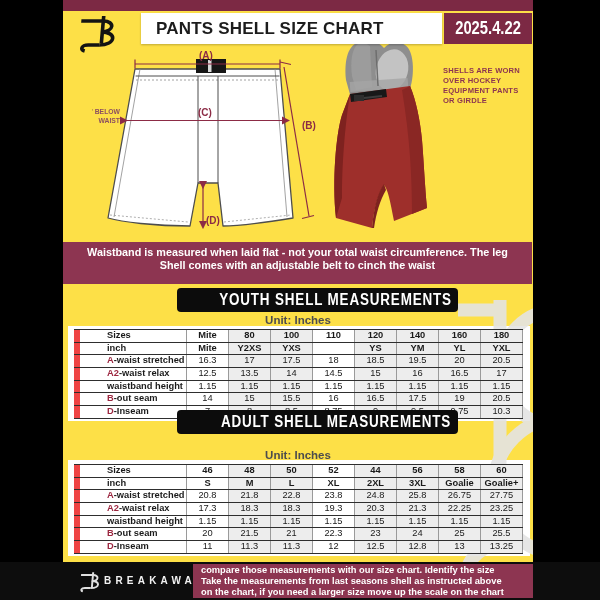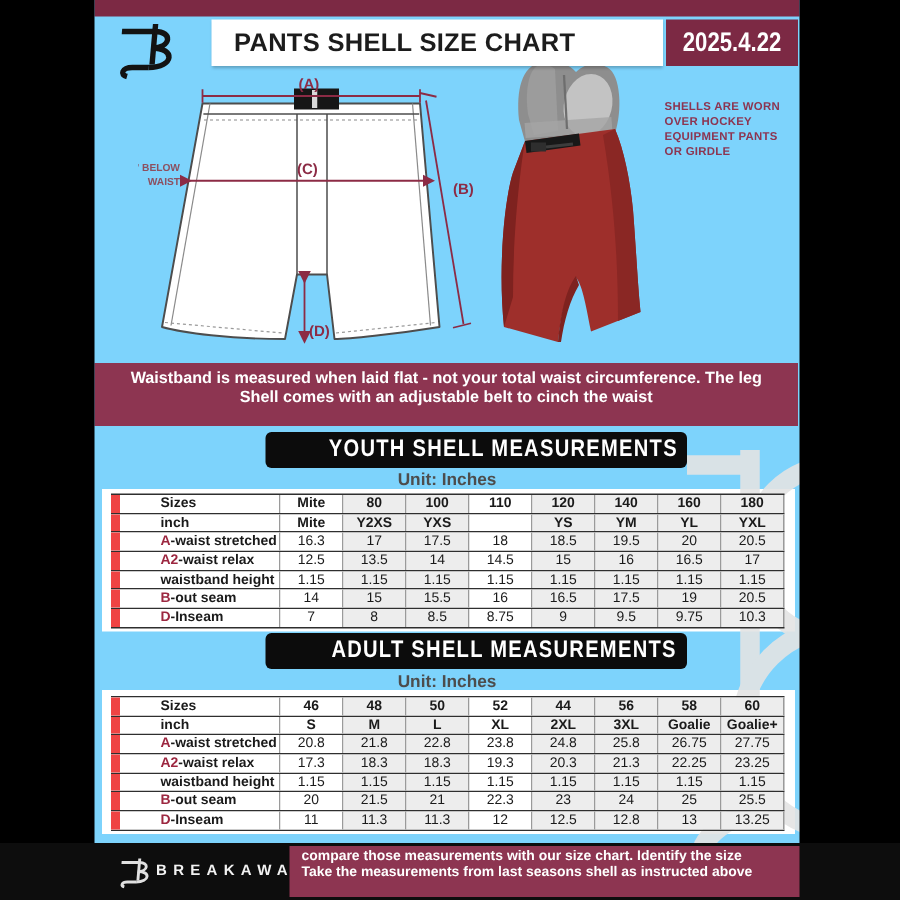--- a/index.html
+++ b/index.html
@@ -1,16 +1,16 @@
 <!DOCTYPE html>
 <html><head>
 <meta charset="utf-8">
 <style>
   html,body{margin:0;padding:0;background:#bbb;}
-  #stage{position:relative;width:600px;height:600px;background:#7dd3fc;overflow:hidden;
+  #stage{position:relative;width:600px;height:600px;background:#fde047;overflow:hidden;
          font-family:"Liberation Sans", sans-serif;}
   
   .strip{position:absolute;top:0;height:600px;background:#000;z-index:10;}
   #strip-left{left:0;width:63px;}
   #strip-right{left:533px;width:67px;}
   
   #topbar{position:absolute;left:63px;top:0;width:470px;height:11px;background:#7c2944;z-index:5;}
   
   #logo-top{position:absolute;left:72px;top:13px;z-index:5;}
   #titlebox{position:absolute;left:141px;top:13px;width:301px;height:31px;background:#fff;
@@ -24,21 +24,21 @@
   #shell-art{position:absolute;left:328px;top:38px;z-index:2;}
   #side-note{position:absolute;left:443px;top:66px;width:92px;z-index:2;
              color:#8c3551;font-size:7.6px;font-weight:bold;line-height:10px;letter-spacing:.2px;}
   
   #banner{position:absolute;left:63px;top:242px;width:469px;height:42px;background:#8d3551;z-index:2;
           color:#fff;font-size:10.8px;font-weight:bold;line-height:13px;text-align:center;padding-top:4px;box-sizing:border-box;}
   
   .section-bar{position:absolute;left:177px;width:244px;height:24px;background:#0c0c0c;border-radius:4px;
                display:flex;align-items:center;justify-content:center;z-index:2;padding-left:37px;}
   .section-bar span{color:#fff;font-size:16px;font-weight:bold;letter-spacing:1px;display:inline-block;transform:scaleX(.84);white-space:nowrap;}
-  #youth-bar{top:288px;} #adult-bar{top:422px;}
+  #youth-bar{top:288px;} #adult-bar{top:410px;}
   .unit{position:absolute;left:63px;width:470px;text-align:center;color:#4d4d4d;font-size:11.5px;font-weight:bold;z-index:2;}
   #youth-unit{top:314px;} #adult-unit{top:449px;}
   
   .panel{position:absolute;left:68px;width:462px;background:#fff;z-index:0;}
   #youth-panel{top:326px;height:95px;} #adult-panel{top:460px;height:96px;}
   
   #watermark{position:absolute;left:440px;top:290px;z-index:1;pointer-events:none;}
   
   .mtable{position:absolute;left:74px;width:449px;z-index:2;border-top:1px solid #2e2e2e;}
   #youth-table{top:329px;} #adult-table{top:464px;}
@@ -341,16 +341,17 @@
         <path d="M4,8 L26,8"></path>
         <path d="M26,8 C38,8 38,19 25,19"></path>
         <path d="M25,19 C41,19 41,32 24,32"></path>
         <path d="M24,32 L13,32 C6,32 5,37 10,38"></path>
       </g>
     </svg>
     <div id="brand-text">BREAKAWAY</div>
     <div id="foot-note">
         <div>compare those measurements with our size chart. Identify the size</div>
         <div>Take the measurements from last seasons shell as instructed above</div>
+        <div>on the chart, if you need a larger size move up the scale on the chart</div>
       </div>
   </div>
 
 </div>
 
 </body></html>

